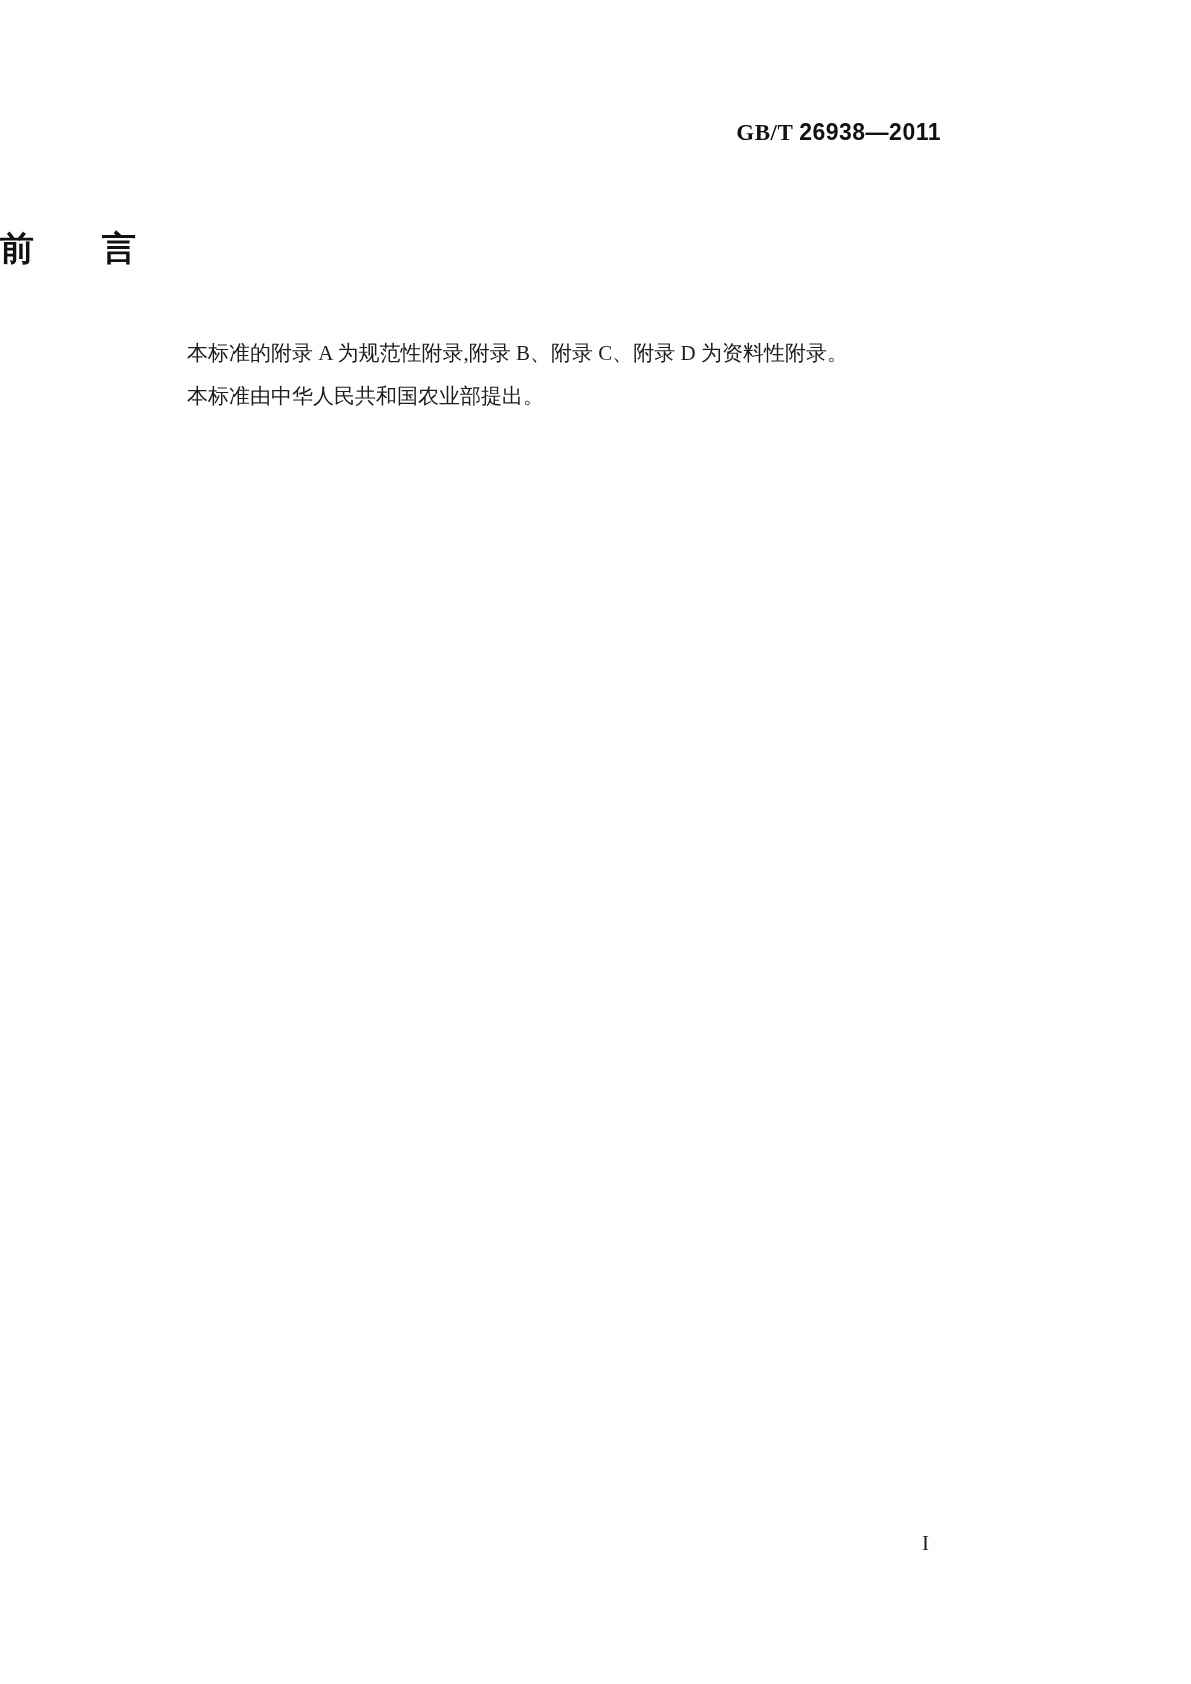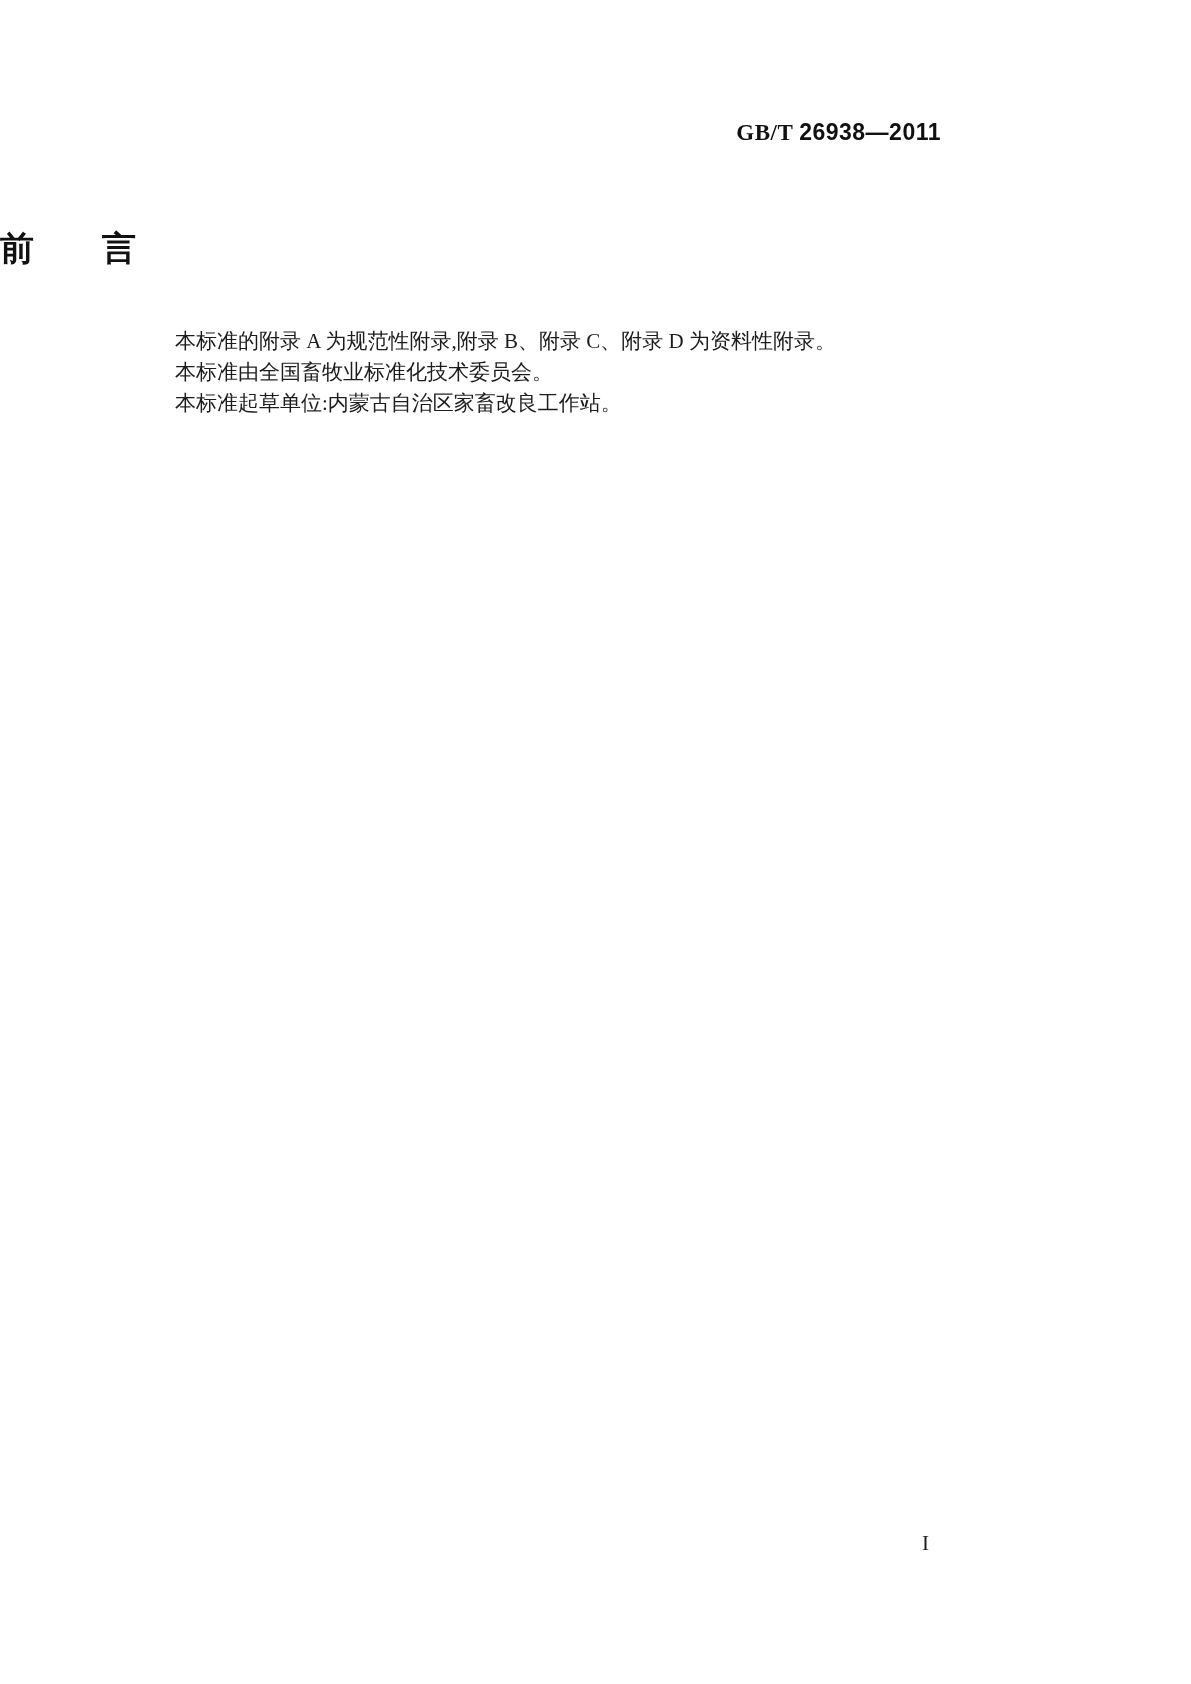--- a/index.html
+++ b/index.html
@@ -48,21 +48,21 @@
   .body-block {
     position: absolute;
     top: 326px;
     left: 133px;
     width: 924px;
     font-size: 21px;
     line-height: 31px;
     color: #1c1c1c;
   }
   .body-block p {
-    margin: 0;
+    margin: 12px;
     padding: 0;
     white-space: nowrap;
   }
   .body-block p.indent {
     text-indent: 42px;
   }
   .body-block p.justify-line {
     white-space: normal;
     text-align: justify;
     text-align-last: justify;
@@ -85,19 +85,18 @@
   <div class="std-header">
     <span class="std-prefix">GB/T</span>
     <span> </span>
     <span class="std-number">26938—2011</span>
   </div>
 
   <div class="doc-title">前　　言</div>
 
   <div class="body-block">
     <p class="indent">本标准的附录 A 为规范性附录,附录 B、附录 C、附录 D 为资料性附录。</p>
-    <p class="indent">本标准由全国畜牧业标准化技术委员会。</p>
-    <p class="indent">本标准起草单位:内蒙古自治区家畜改良工作站。</p>
+    <p class="indent">本标准由中华人民共和国农业部提出。</p>
   </div>
 
   <div class="page-number">I</div>
 
 </div>
 
 </body></html>

